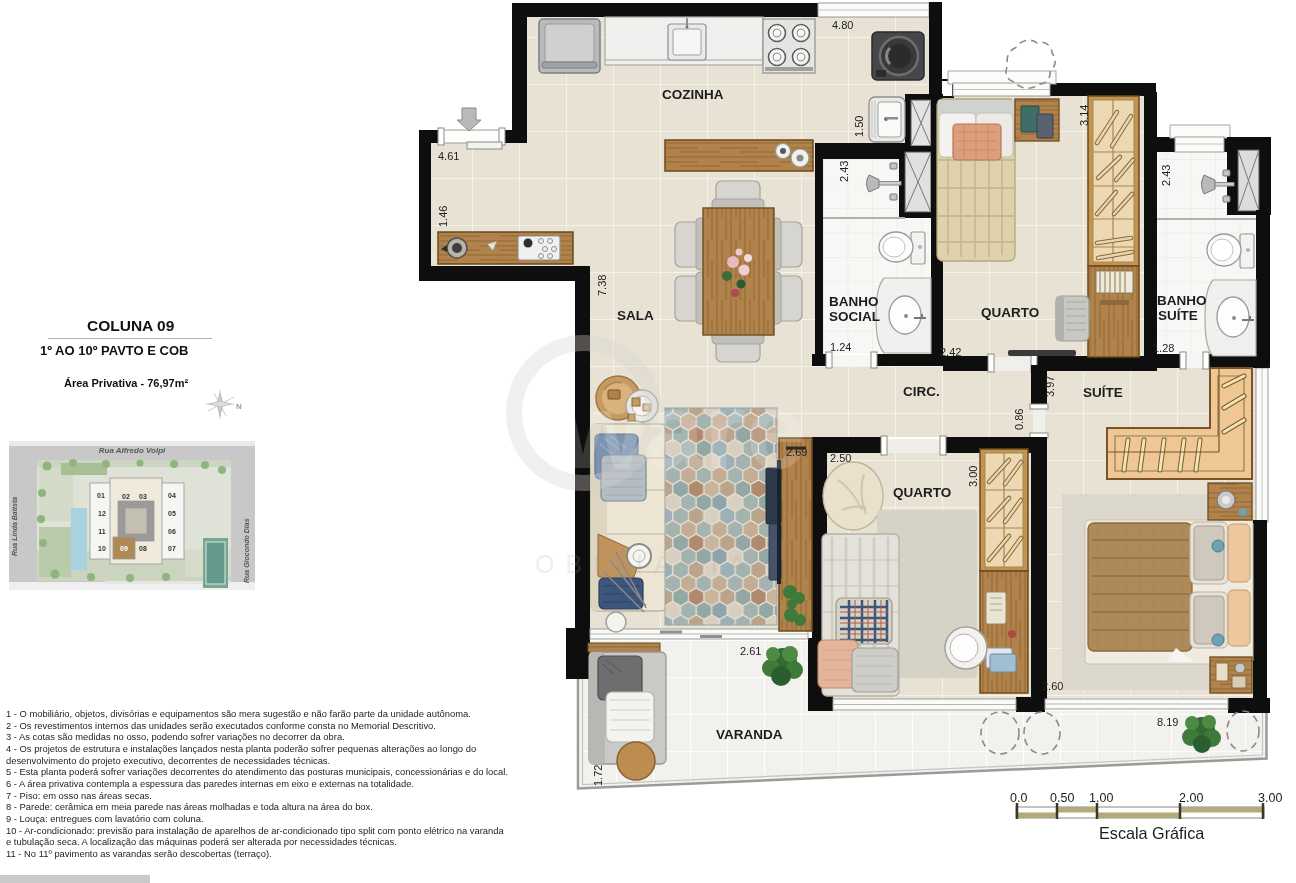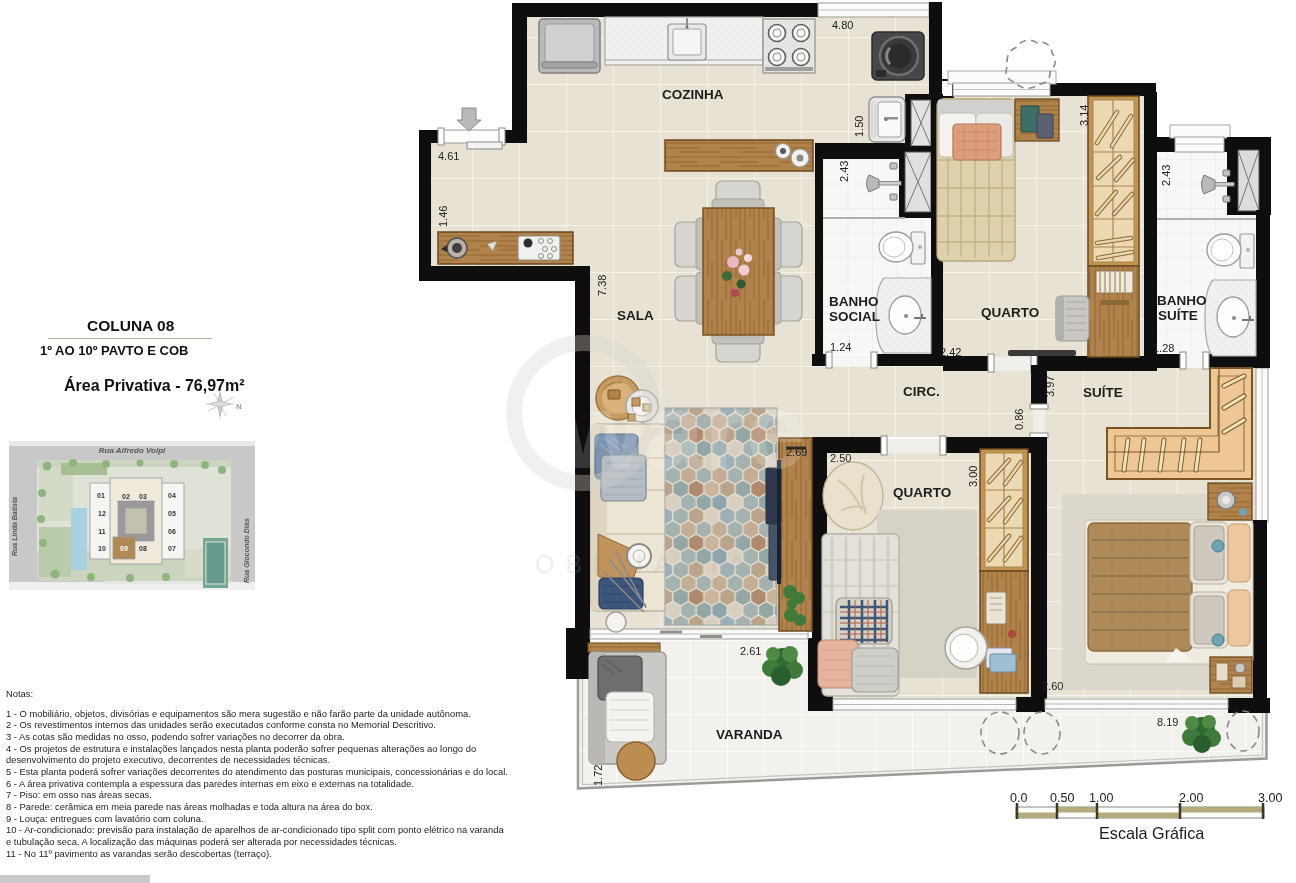--- a/index.html
+++ b/index.html
@@ -4,40 +4,39 @@
 <style>
 html,body{margin:0;padding:0;background:#fff;}
 body{font-family:"Liberation Sans", sans-serif;}
 #page{position:relative;width:1296px;height:883px;overflow:hidden;background:#fff;}
 .abs{position:absolute;}
 </style>
 </head>
 <body>
 <div id="page">
 
-  <div class="abs" style="left:87px;top:317px;font-size:15.5px;font-weight:bold;color:#111;">COLUNA 08</div>
+  <div class="abs" style="left:87px;top:317px;font-size:15.5px;font-weight:bold;color:#111;">COLUNA 09</div>
   <div class="abs" style="left:48px;top:338px;width:164px;height:0;border-bottom:1.6px solid #b6b29a;"></div>
   <div class="abs" style="left:40px;top:343px;font-size:13px;font-weight:bold;color:#111;">1º AO 10º PAVTO E COB</div>
-  <div class="abs" style="left:64px;top:377px;font-size:16px;font-weight:bold;color:#111;">Área Privativa - 76,97m²</div>
+  <div class="abs" style="left:64px;top:377px;font-size:11px;font-weight:bold;color:#111;">Área Privativa - 76,97m²</div>
 
   <svg class="abs" style="left:203px;top:388px;" width="44" height="34" viewBox="0 0 44 34">
     <g stroke="#bdbdbd" fill="none" stroke-width="0.8">
       <line x1="5" y1="23" x2="31" y2="9"></line>
       <line x1="11" y1="5" x2="23" y2="28"></line>
       <line x1="17" y1="2" x2="17" y2="31"></line>
       <line x1="3" y1="16" x2="31" y2="16"></line>
       <path d="M17 5 L20 16 L17 28 L14 16 Z" fill="#cdcdcd" stroke="#b2b2b2"></path>
       <path d="M6 16 L17 13 L28 16 L17 19 Z" fill="#dcdcdc" stroke="#bdbdbd"></path>
     </g>
     <text x="33" y="21" font-size="8" fill="#9a9a9a" font-weight="bold">N</text>
   </svg>
 
   <div class="abs" style="left:6px;top:688px;font-size:9.4px;color:#1d1d1d;line-height:11.65px;white-space:nowrap;">
-    <div>Notas:</div>
-    <div style="margin-top:8px;">
+    <div style="margin-top:20px;">
 1 - O mobiliário, objetos, divisórias e equipamentos são mera sugestão e não farão parte da unidade autônoma.<br>
 2 - Os revestimentos internos das unidades serão executados conforme consta no Memorial Descritivo.<br>
 3 - As cotas são medidas no osso, podendo sofrer variações no decorrer da obra.<br>
 4 - Os projetos de estrutura e instalações lançados nesta planta poderão sofrer pequenas alterações ao longo do<br>
 desenvolvimento do projeto executivo, decorrentes de necessidades técnicas.<br>
 5 - Esta planta poderá sofrer variações decorrentes do atendimento das posturas municipais, concessionárias e do local.<br>
 6 - A área privativa contempla a espessura das paredes internas em eixo e externas na totalidade.<br>
 7 - Piso: em osso nas áreas secas.<br>
 8 - Parede: cerâmica em meia parede nas áreas molhadas e toda altura na área do box.<br>
 9 - Louça: entregues com lavatório com coluna.<br>

